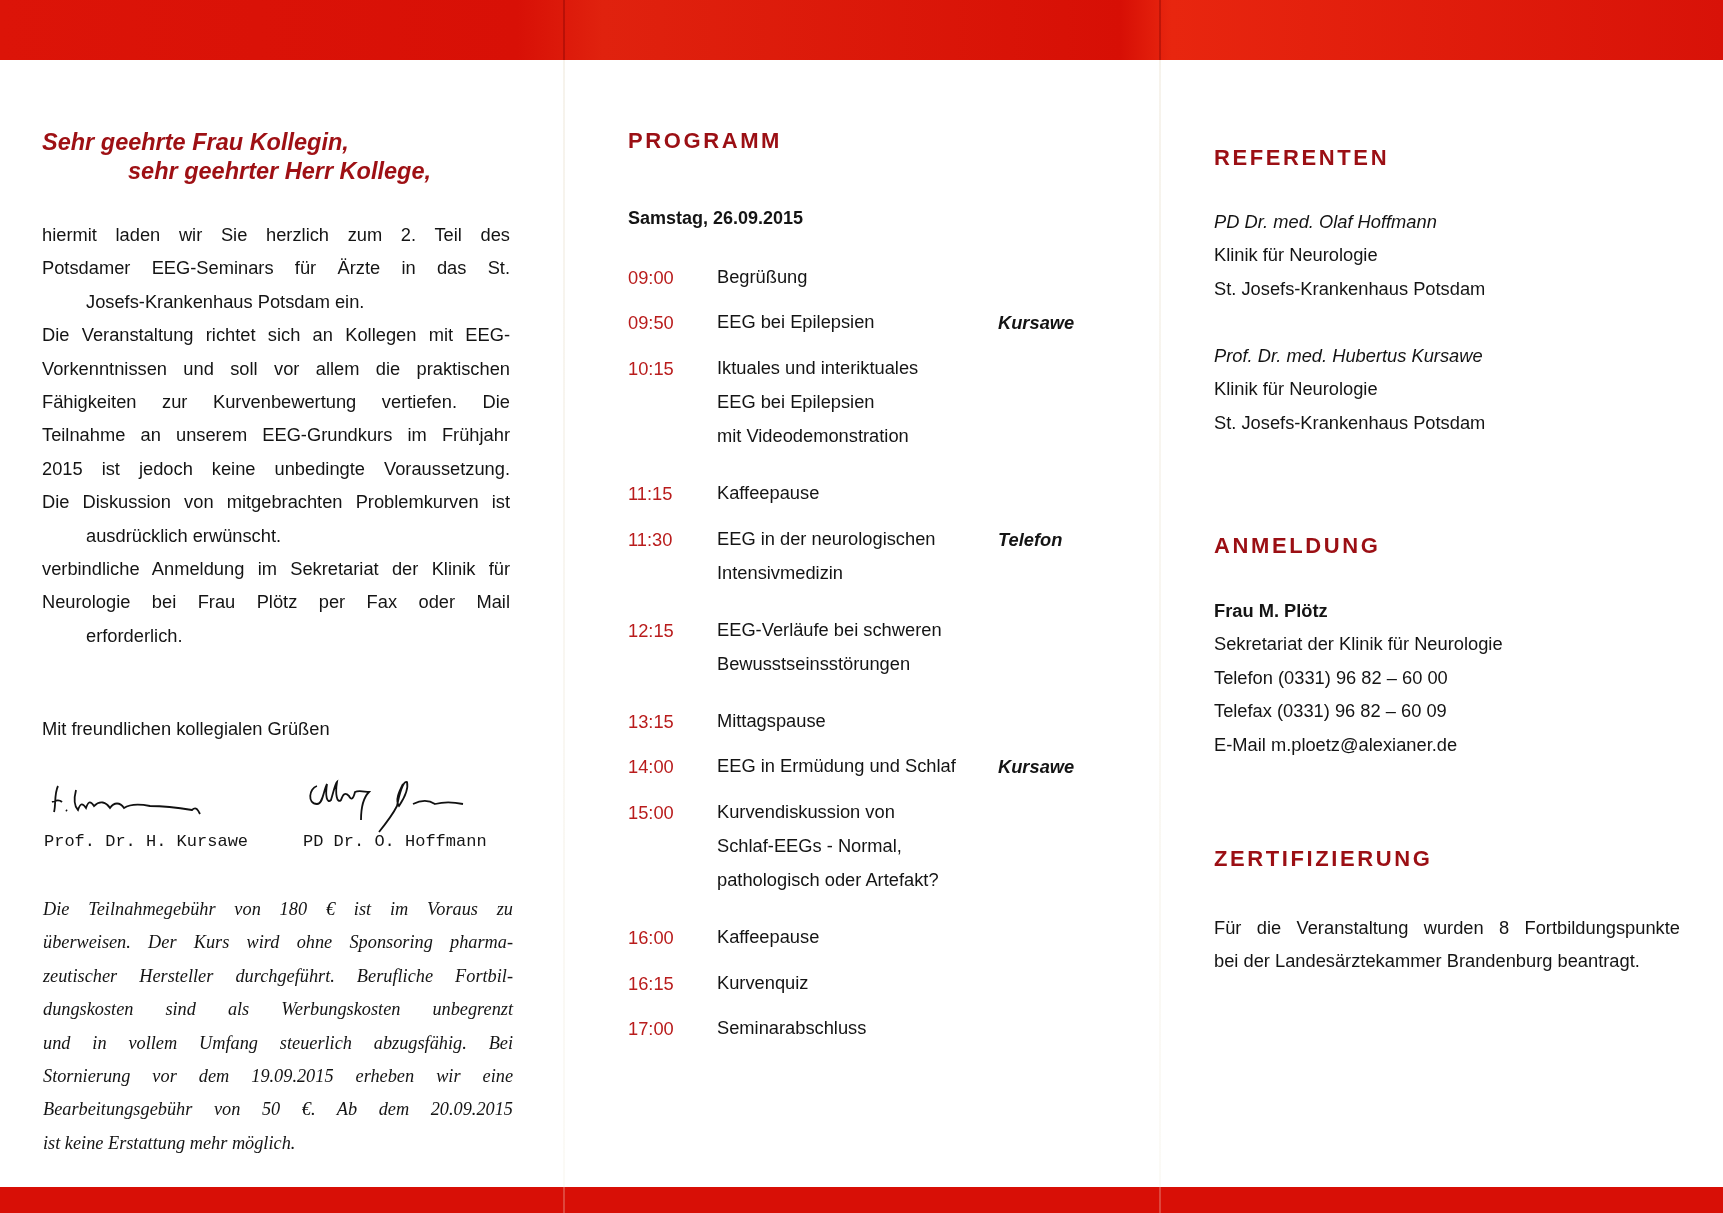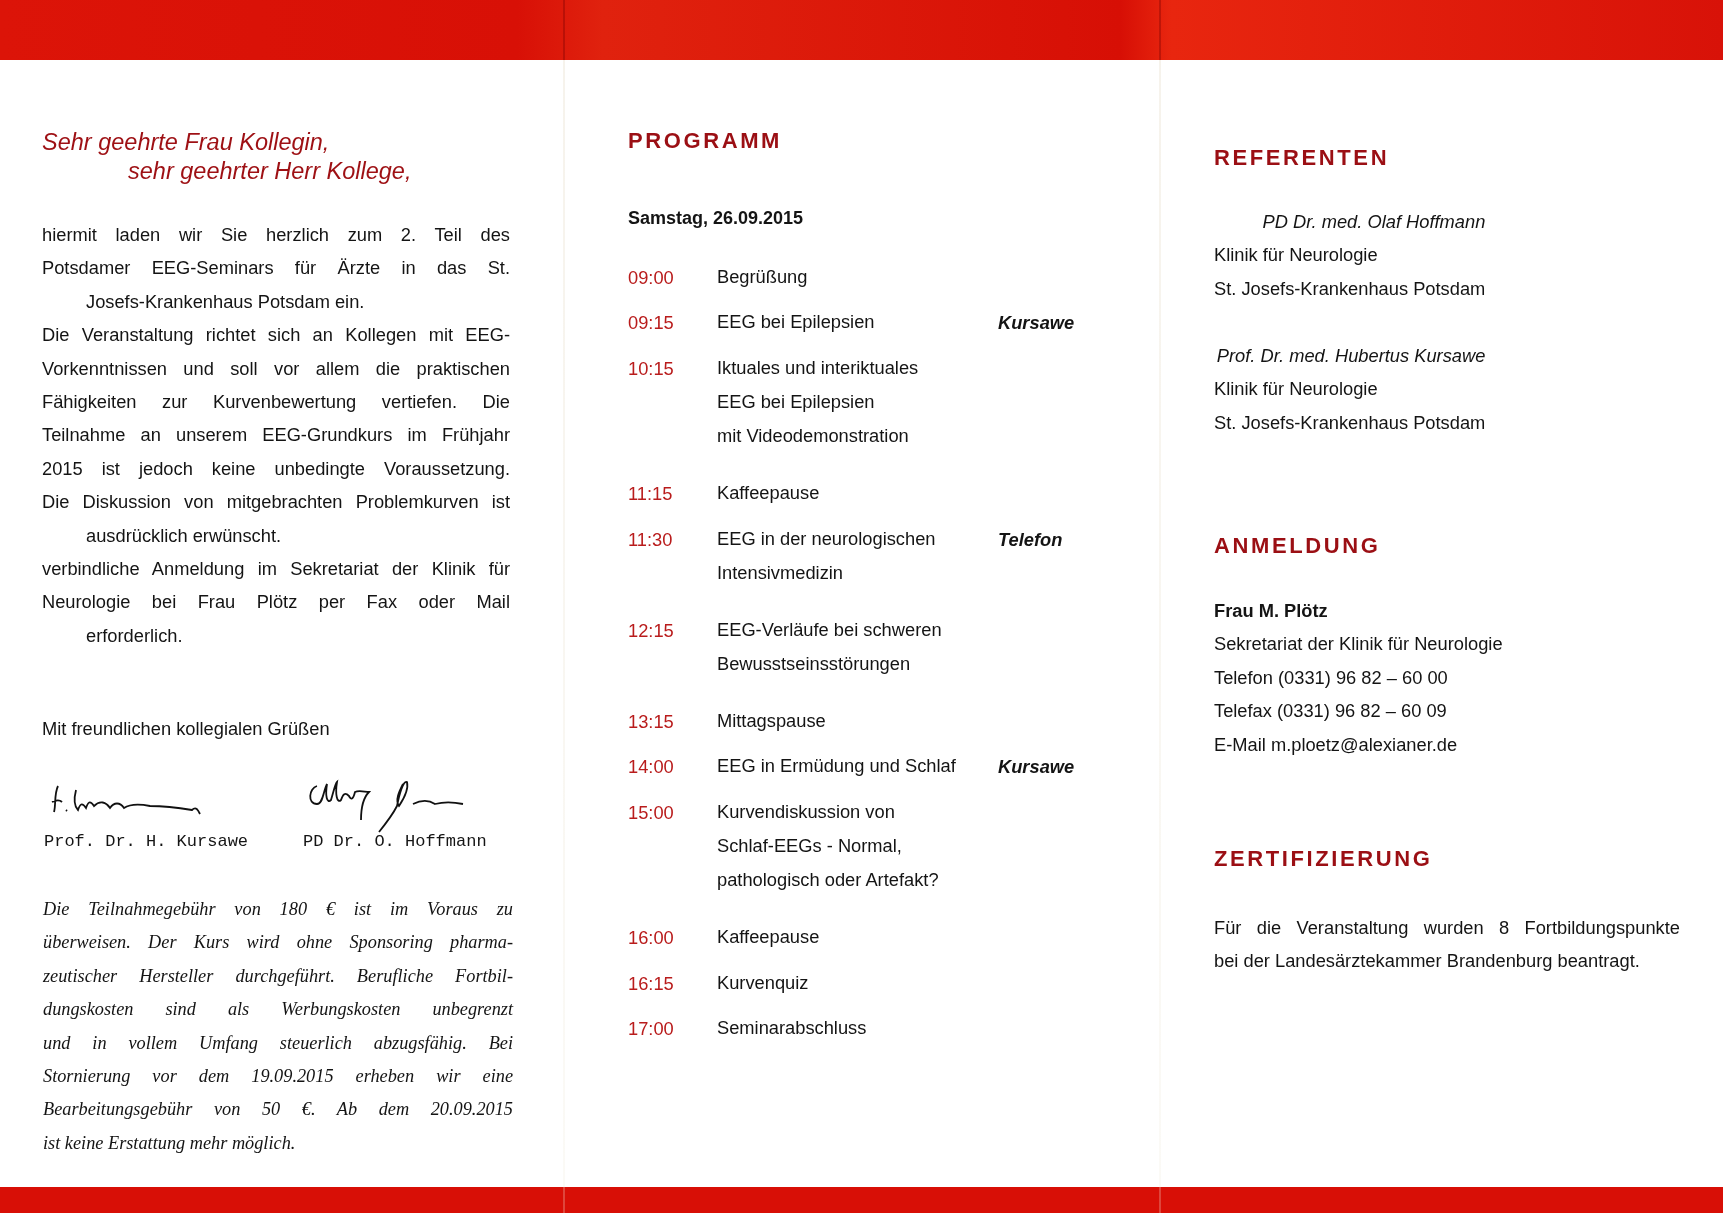--- a/index.html
+++ b/index.html
@@ -9,36 +9,36 @@
     font-family:"Liberation Sans", sans-serif;
     color:#141414;
   }
   .band { position:absolute; left:0; width:1723px; background:#da1206; }
   .band.top { top:0; height:60px; background:linear-gradient(90deg,#dc1408 0%,#d81006 30%,#e0220e 35%,#d70f05 65%,#e8260f 68%,#d81208 100%); }
   .band.bottom { top:1187px; height:26px; background:#d80f06; }
   .fold { position:absolute; top:0; width:2px; height:1213px; background:linear-gradient(180deg, rgba(120,0,0,0.35) 0, rgba(120,0,0,0.35) 60px, rgba(230,220,200,0.35) 60px, rgba(240,235,220,0.25) 100%); }
   .col { position:absolute; top:0; }
   .abs { position:absolute; white-space:nowrap; }
 
-  .greet { color:#9e1014; font-weight:normal; font-style:italic; font-size:23.5px; line-height:30px; }
+  .greet { color:#9e1014; font-weight:bold; font-style:italic; font-size:23.5px; line-height:30px; }
   .body-line { font-size:18.3px; line-height:33.4px; text-align:justify; text-align-last:justify; width:468px; }
   .body-line.last { text-align-last:left;margin-left:44px; }
   .it-line { font-size:18.3px; line-height:33.4px; font-style:italic; text-align:justify; text-align-last:justify; width:470px;font-family:Liberation Serif, serif; }
   .it-line.last { text-align-last:left; }
   .sig { font-family:"DejaVu Serif", serif; font-style:italic; font-size:30px; color:#111; }
   .sig-name { font-size:17px;font-family:Liberation Mono, monospace; }
 
   .heading { color:#9b0f14; font-weight:bold; font-size:22px; letter-spacing:2.6px; }
   .date { font-weight:bold; font-size:18px; }
   .time { color:#b91c1c; font-size:18.3px; }
   .topic { font-size:18.3px; line-height:33.8px; }
   .speaker { font-weight:bold; font-style:italic; font-size:18.3px; }
 
   .r-line { font-size:18.3px; line-height:33.4px; }
-  .r-it { font-style:italic;text-align:right; }
+  .r-it { font-style:italic; }
   .r-bold { font-weight:bold; }
   .cert-line { font-size:18.3px; line-height:33.4px; text-align:justify; text-align-last:justify; width:466px; }
   .cert-line.last { text-align-last:left; }
 </style>
 </head>
 <body>
 
 <div class="band top"></div>
 <div class="band bottom"></div>
 <div class="fold" style="left:563px"></div>
@@ -94,21 +94,21 @@
 
 <div class="col">
   <div class="abs heading" style="left:628px;top:128px">PROGRAMM</div>
   <div class="abs date" style="left:628px;top:208px">Samstag, 26.09.2015</div>
 
   <div class="abs time" style="left:628px;top:267px">09:00</div>
   <div class="abs topic" style="left:717px;top:260px">
       <div>Begrüßung</div>
     </div>
 
-  <div class="abs time" style="left:628px;top:312px">09:15</div>
+  <div class="abs time" style="left:628px;top:312px">09:50</div>
   <div class="abs topic" style="left:717px;top:305px">
       <div>EEG bei Epilepsien</div>
     </div>
   <div class="abs speaker" style="left:998px;top:312px">Kursawe</div>
 
   <div class="abs time" style="left:628px;top:358px">10:15</div>
   <div class="abs topic" style="left:717px;top:351px">
     <div>Iktuales und interiktuales</div>
     <div>EEG bei Epilepsien</div>
     <div>mit Videodemonstration</div>

